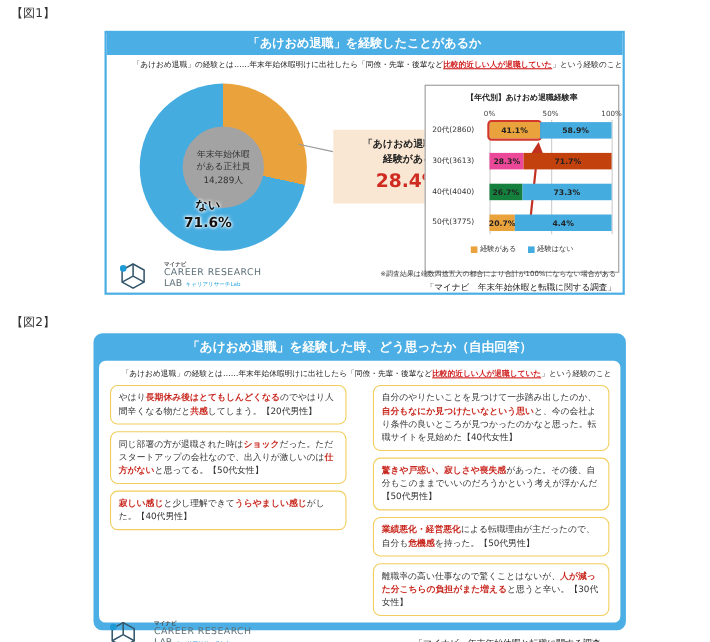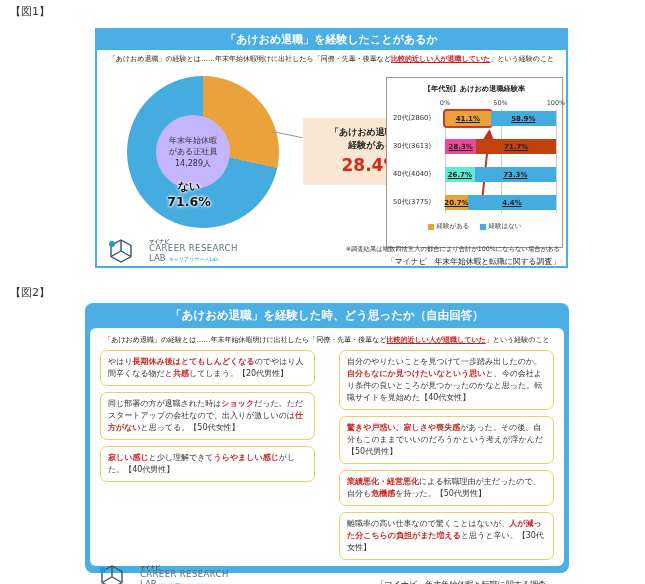--- a/index.html
+++ b/index.html
@@ -4,45 +4,45 @@
 <style>
   html,body{margin:0;padding:0;background:#fff;}
   body{width:645px;height:584px;position:relative;font-family:"DejaVu Sans","Liberation Sans",sans-serif;overflow:hidden;}
   .fig-label{position:absolute;font-size:11px;font-weight:normal;color:#333;}
   #fig1-label{left:10px;top:4px;}
   #fig2-label{left:10px;top:285px;}
 
   
   #fig1-card{position:absolute;left:95px;top:28px;width:473px;height:240px;border:2px solid #4BAEE4;background:#fff;box-sizing:border-box;}
   .f1-header{height:20px;background:#4BAEE4;color:#fff;font-size:11px;font-weight:bold;text-align:center;line-height:20px;}
-  .subline{margin-top:4px;text-align:center;font-size:7px;color:#222;white-space:nowrap;}
+  .subline{margin-top:4px;text-align:right;font-size:7px;color:#222;white-space:nowrap;}
   .subline .hl{color:#D01F1F;font-weight:bold;text-decoration:underline;}
 
   #donut{position:absolute;left:30px;top:46px;width:152px;height:152px;border-radius:50%;}
-  #donut-hole{position:absolute;left:59px;top:85px;width:74px;height:74px;border-radius:50%;background:#c4b5fd;display:flex;flex-direction:column;justify-content:center;text-align:center;font-size:8px;color:#333;line-height:1.4;}
+  #donut-hole{position:absolute;left:69px;top:85px;width:74px;height:74px;border-radius:50%;background:#a3a3a3;display:flex;flex-direction:column;justify-content:center;text-align:center;font-size:8px;color:#333;line-height:1.4;}
   .donut-no{position:absolute;left:60px;top:150px;width:64px;text-align:center;font-weight:bold;color:#111;line-height:1.25;
     text-shadow:0 0 2px #fff,0 0 3px #fff,0 0 4px #fff;}
   .donut-no .l1{font-size:11px;}
   .donut-no .l2{font-size:12.5px;}
   .connector{position:absolute;left:174px;top:104px;width:32px;border-top:1.2px solid #999;transform:rotate(12deg);}
 
   .callout{position:absolute;left:206px;top:88px;width:136px;background:#F9E6D3;text-align:center;padding:8px 4px 7px;box-sizing:border-box;font-size:9px;font-weight:bold;color:#222;line-height:1.45;}
   .callout .val{font-size:17px;color:#D02B20;margin-top:1px;}
 
   .barpanel{position:absolute;left:289px;top:47px;width:177px;height:171px;border:1px solid #999;box-sizing:border-box;background:#fff;padding:4px 6px;}
   .bp-title{font-size:7.2px;font-weight:bold;text-align:center;color:#222;margin:2px 0 5px;white-space:nowrap;}
   .bp-axis{position:relative;height:10px;margin-left:52px;font-size:6.5px;color:#444;}
   .bp-axis span{position:absolute;transform:translateX(-50%);}
   .bp-plot{position:relative;height:104px;}
   .bp-trackarea{position:absolute;left:52px;right:0;top:0;bottom:0;}
   .bp-gridline{position:absolute;top:0;bottom:0;width:1px;background:#ccc;}
   .bp-row{position:absolute;left:0;right:0;height:15px;display:flex;}
   .bp-label{width:52px;font-size:6.8px;color:#333;line-height:15px;white-space:nowrap;}
   .bp-track{flex:1;display:flex;height:15px;}
-  .seg{height:100%;display:flex;align-items:center;justify-content:center;font-size:7px;font-weight:bold;color:#222;white-space:nowrap;text-decoration:underline;}
+  .seg{height:100%;display:flex;align-items:center;justify-content:center;font-size:7px;font-weight:bold;color:#222;white-space:nowrap;}
   .seg.hl{outline:2.4px solid #D2382A;border-radius:2px;}
   .bp-legend{display:flex;justify-content:center;gap:10px;font-size:6.5px;color:#333;margin-top:9px;align-items:center;}
   .bp-legend .sw{width:6px;height:6px;display:inline-block;margin-right:3px;}
   .bp-legend .li{display:flex;align-items:center;}
   .bp-arrow{position:absolute;left:52px;top:0;width:113px;height:104px;pointer-events:none;overflow:visible;}
 
   .f1-note{position:absolute;right:6px;top:215px;font-size:6.3px;color:#333;}
   .f1-source{position:absolute;right:6px;top:226px;font-size:7.8px;color:#222;}
 
   
@@ -127,21 +127,21 @@
         <div class="bp-row" style="top: 30px;">
           <span class="bp-label">30代(3613)</span>
           <div class="bp-track">
             <div class="seg" style="width: 28.3%; background: #ec4899;">28.3%</div>
             <div class="seg" style="width: 71.7%; background: #c2410c;">71.7%</div>
           </div>
         </div>
         <div class="bp-row" style="top: 58px;">
           <span class="bp-label">40代(4040)</span>
           <div class="bp-track">
-            <div class="seg" style="width: 26.7%; background: #5eead4;">26.7%</div>
+            <div class="seg" style="width: 26.7%; background: #15803d;">26.7%</div>
             <div class="seg" style="width: 73.3%; background: rgb(69, 172, 224);">73.3%</div>
           </div>
         </div>
         <div class="bp-row" style="top: 86px;">
           <span class="bp-label">50代(3775)</span>
           <div class="bp-track">
             <div class="seg" style="width: 20.7%; background: rgb(233, 162, 60);">20.7%</div>
             <div class="seg" style="width: 79.3%; background: rgb(69, 172, 224);">4.4%</div>
           </div>
         </div>

